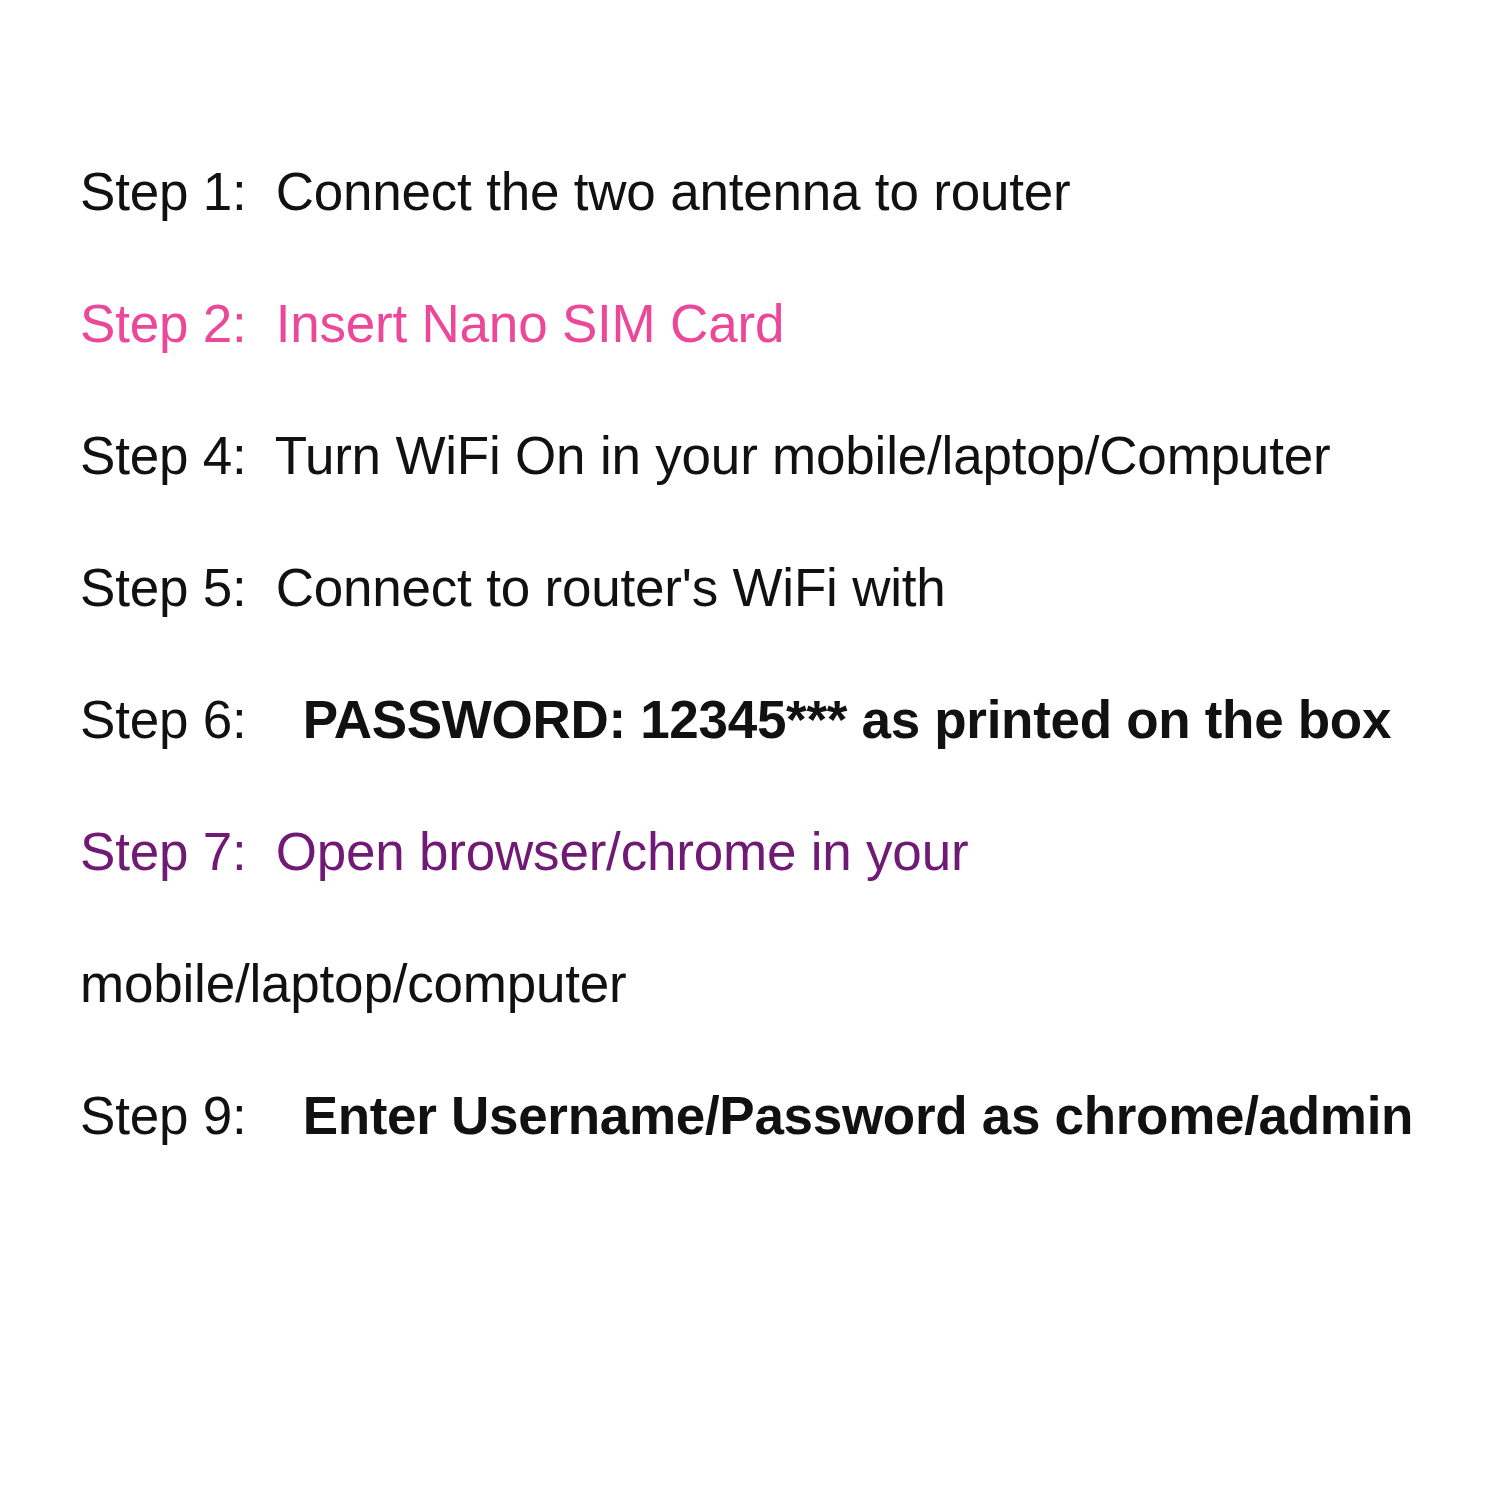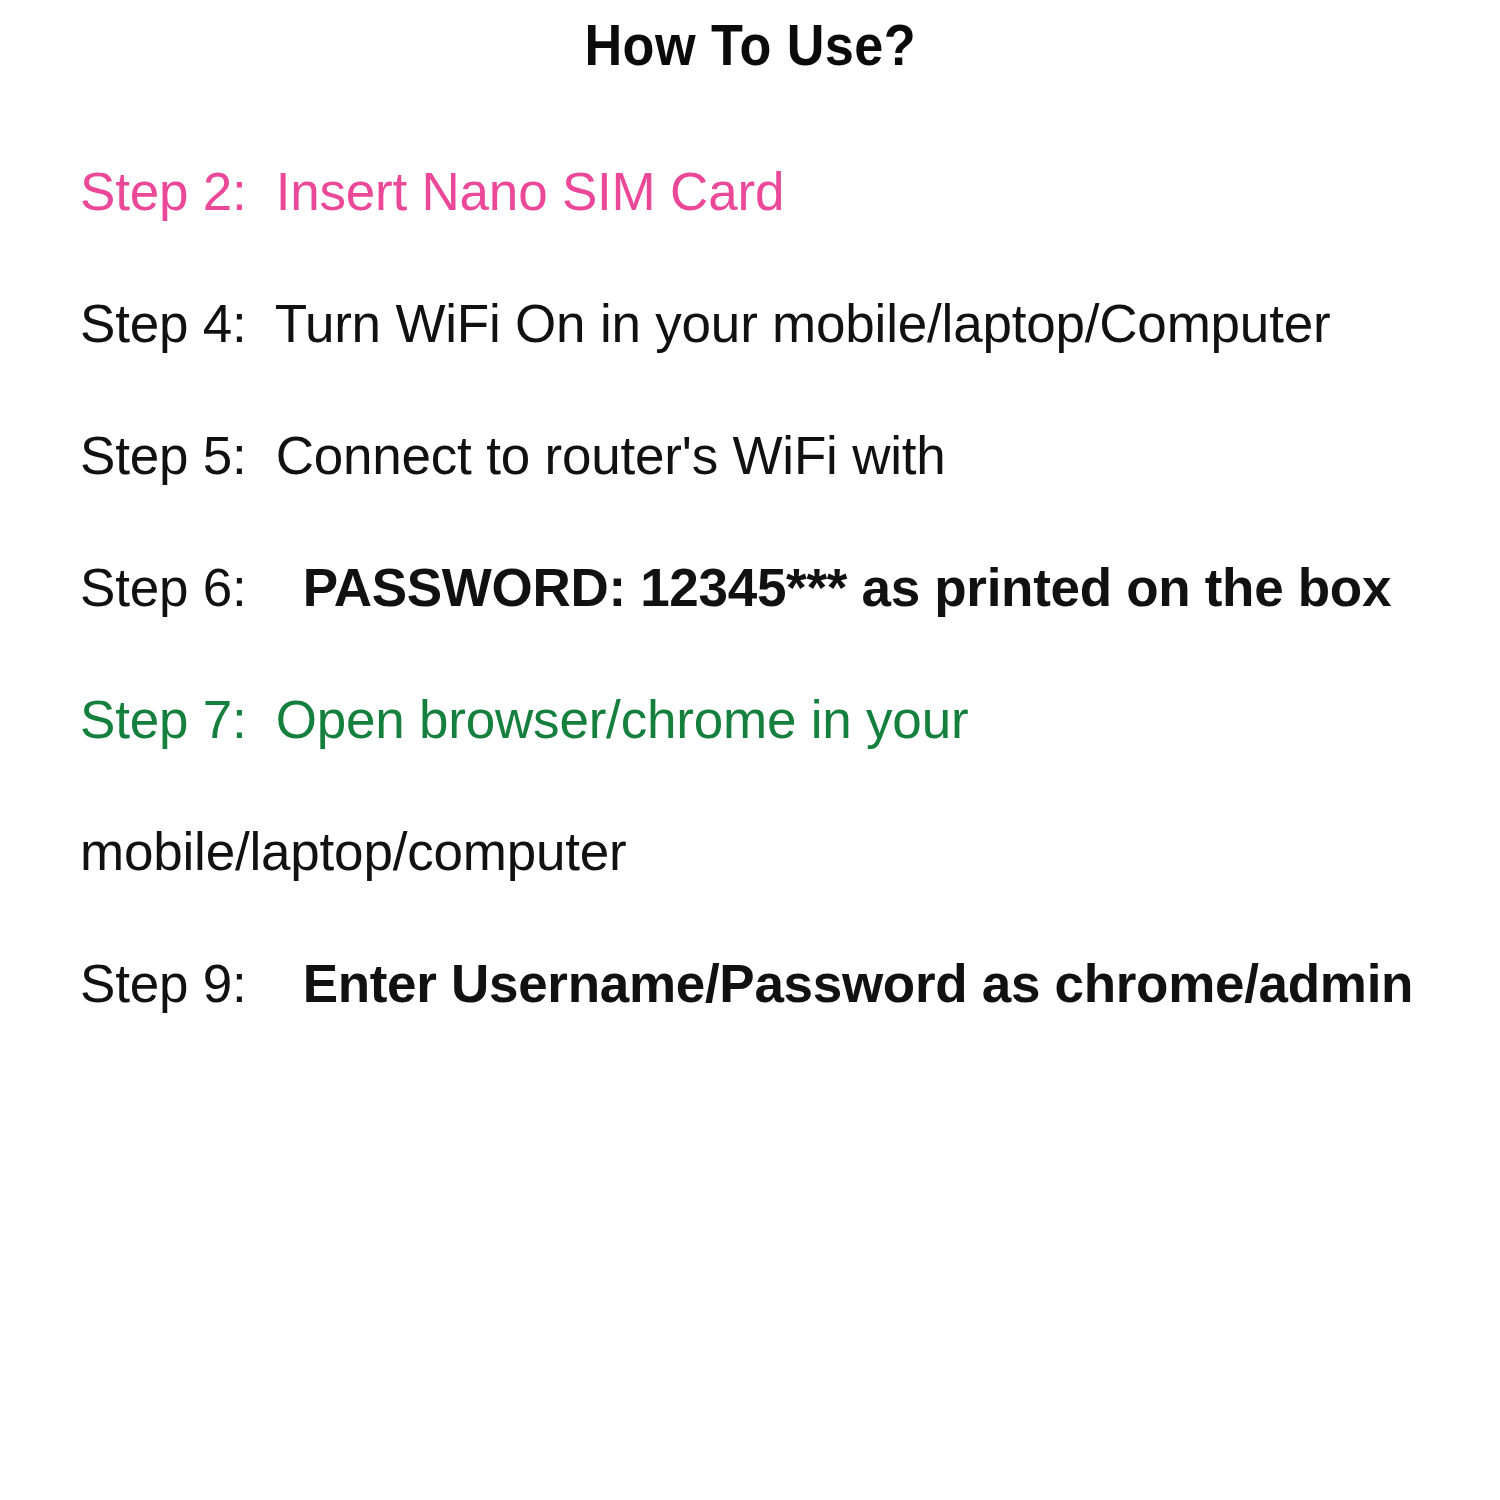--- a/index.html
+++ b/index.html
@@ -79,26 +79,27 @@
 
   .step-line.continuation {
     padding-left: 0;
   }
 </style>
 </head>
 <body>
 
 <div id="page" style="background: rgb(255, 255, 255);">
 
-  <div class="title-wrap">
-    <div class="title">How To Use?</div>
-  </div>
 
   <div class="steps">
 
+    <div class="step-line" style="color: rgb(17, 17, 17);">
+      <span class="step-label">Step 1:&nbsp;</span>
+      <span class="step-text">Connect the two antenna to router</span>
+    </div>
 
     <div class="step-line" style="color: #ec4899;">
       <span class="step-label">Step 2:&nbsp;</span>
       <span class="step-text">Insert Nano SIM Card</span>
     </div>
 
 
     <div class="step-line" style="color: rgb(17, 17, 17);">
       <span class="step-label">Step 4:&nbsp;</span>
       <span class="step-text">Turn WiFi On in your mobile/laptop/Computer</span>
@@ -107,21 +108,21 @@
     <div class="step-line" style="color: rgb(17, 17, 17);">
       <span class="step-label">Step 5:&nbsp;</span>
       <span class="step-text">Connect to router's WiFi with</span>
     </div>
 
     <div class="step-line emphasis" style="color: rgb(17, 17, 17);">
       <span class="step-label">Step 6:&nbsp;</span>
       <span class="step-text">PASSWORD: 12345*** as printed on the box</span>
     </div>
 
-    <div class="step-line" style="color: #15803d;">
+    <div class="step-line" style="color: #701a75;">
       <span class="step-label">Step 7:&nbsp;</span>
       <span class="step-text">Open browser/chrome in your</span>
     </div>
 
     <div class="step-line continuation" style="color: rgb(17, 17, 17);">
       <span class="step-text">mobile/laptop/computer</span>
     </div>
 
 
     <div class="step-line emphasis" style="color: rgb(17, 17, 17);">

